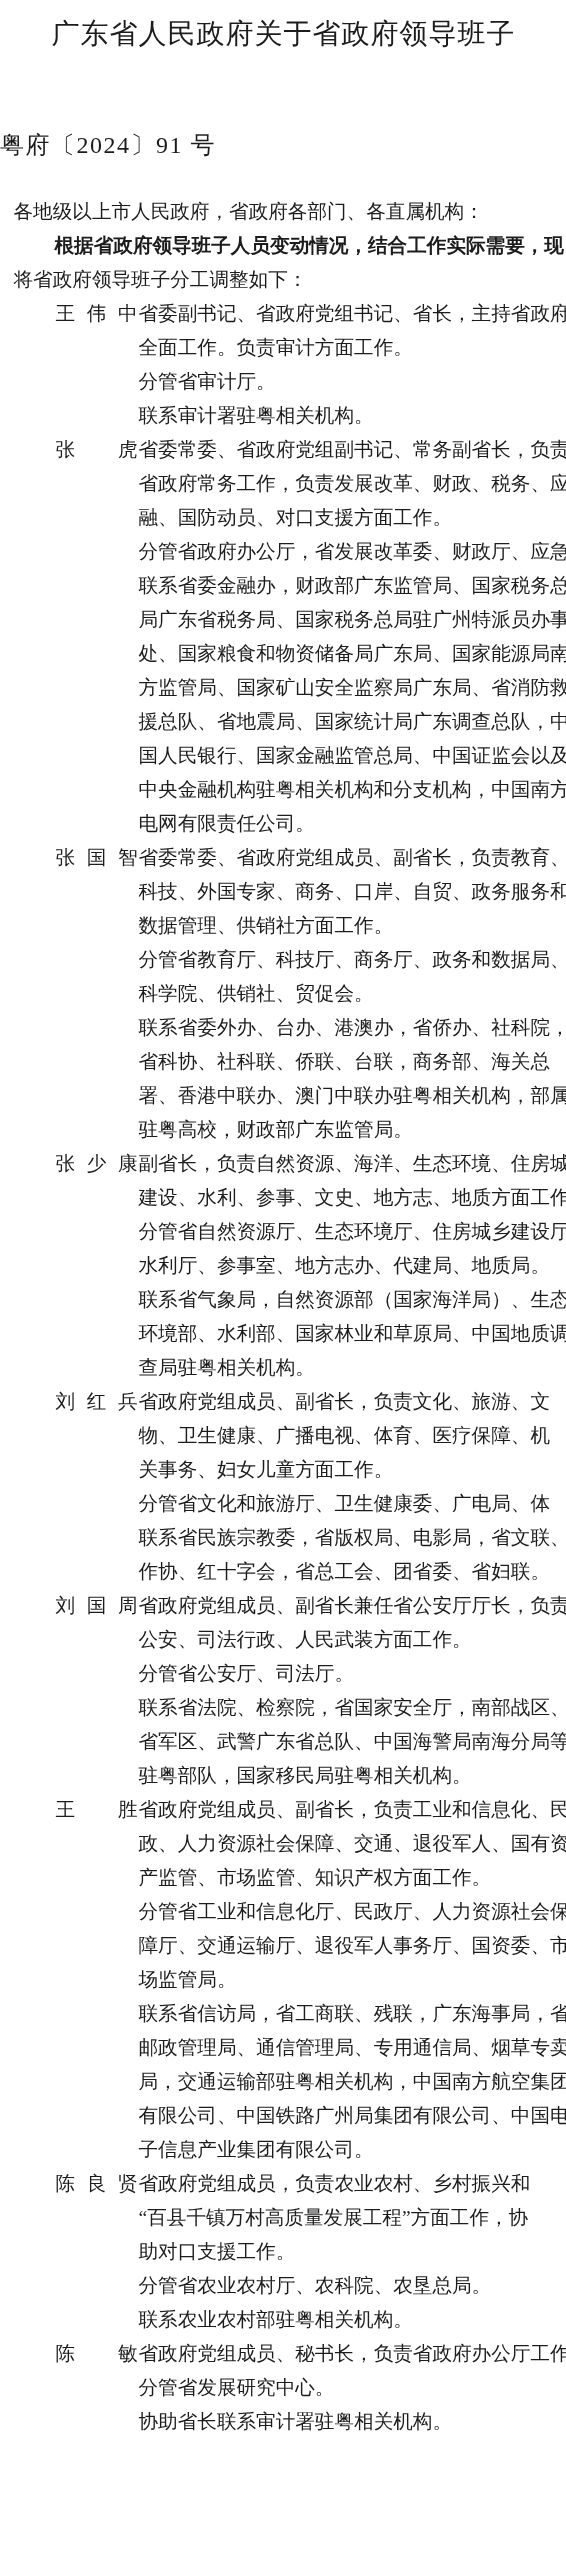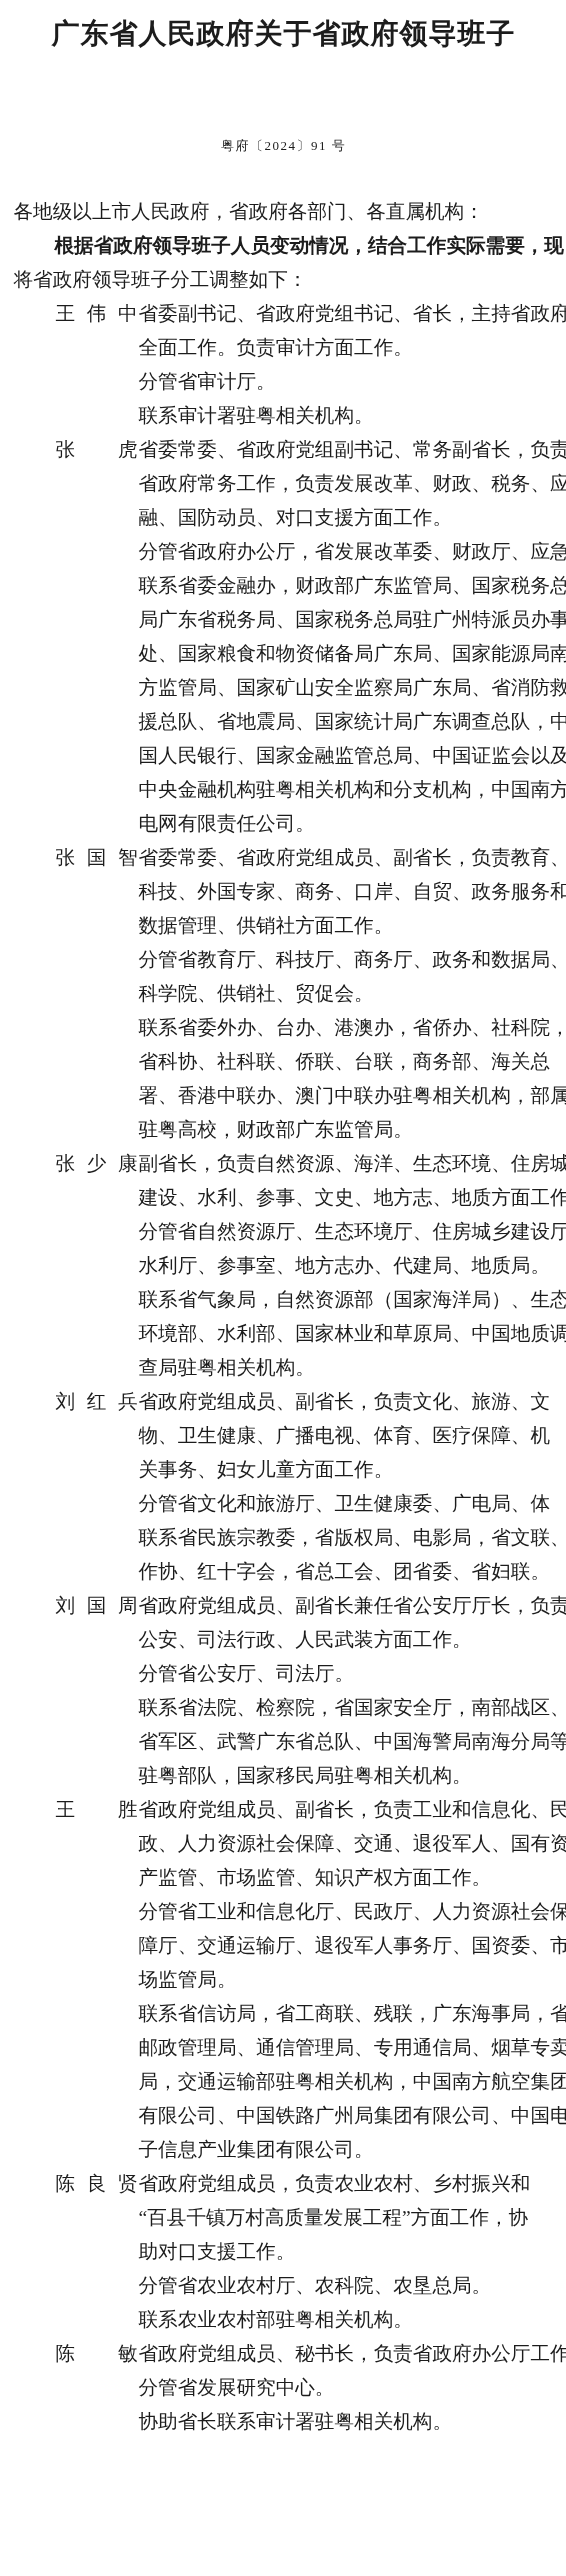--- a/index.html
+++ b/index.html
@@ -15,34 +15,33 @@
     overflow: hidden;
     font-family: "Liberation Serif", "DejaVu Serif", serif;
     color: #1c1c1c;
   }
   .title-line {
     position: absolute;
     left: 0;
     width: 100%;
     text-align: center;
     font-size: 28px;
-    font-weight: bold;
+    font-weight: normal;
     line-height: 41px;
     letter-spacing: 1px;
     white-space: nowrap;
   }
   .title-line-1 { top: 13px; }
   .title-line-2 { top: 72px; }
   .doc-number {
     position: absolute;
     top: 133px;
     left: 0;
     width: 100%;
-    text-align: center;
-    font-size: 13px;
+    font-size: 24px;
     line-height: 25px;
     letter-spacing: 1.5px;
     white-space: nowrap;
   }
   .doc-body {
     position: absolute;
     left: 1.5px;
     top: 195px;
     width: 564px;
     font-size: 19.6px;

